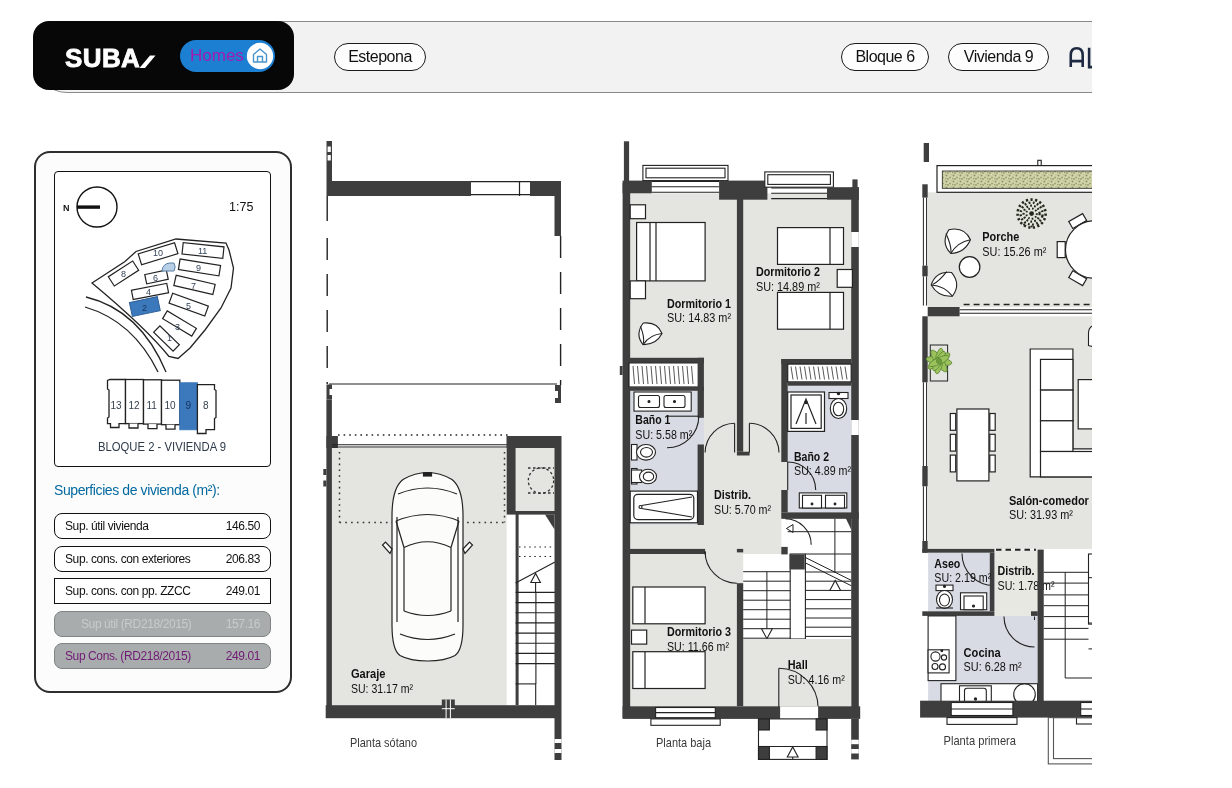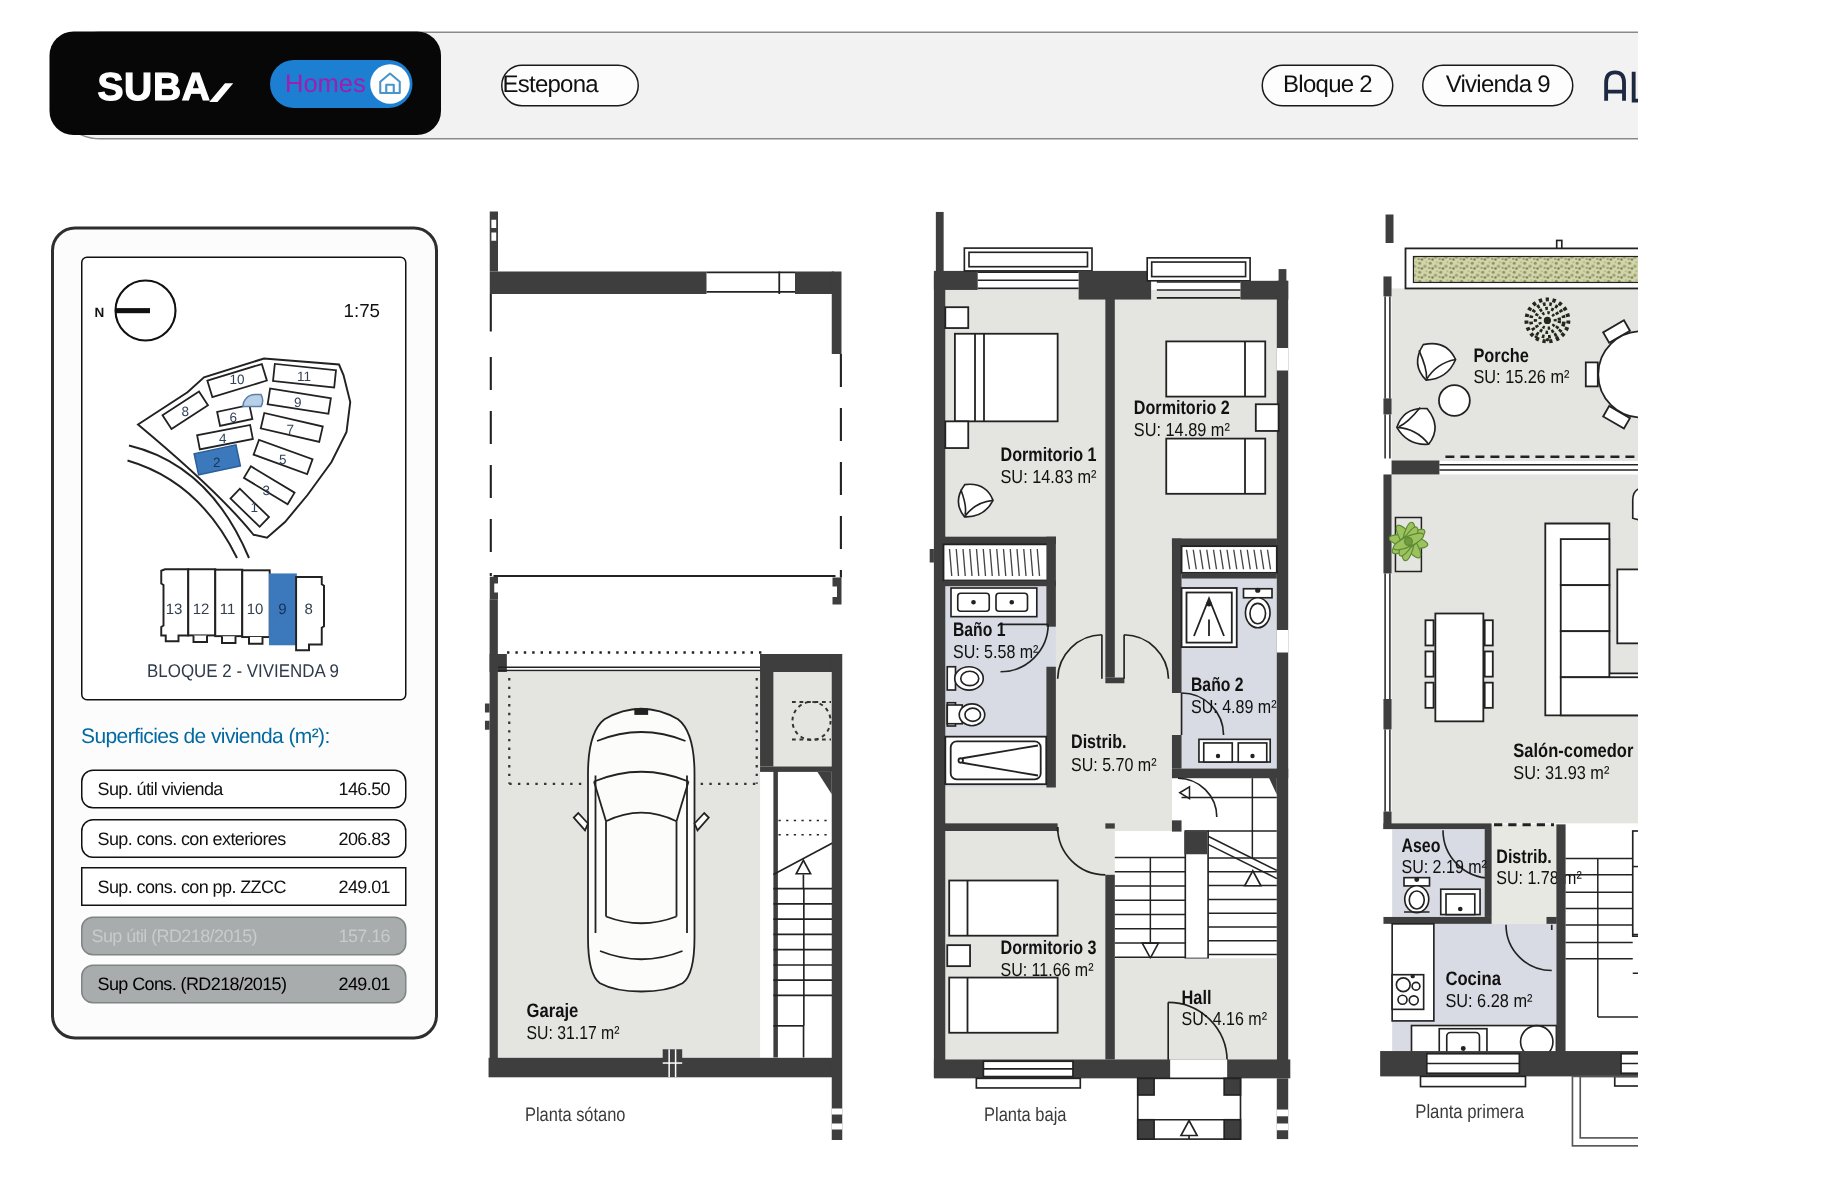--- a/index.html
+++ b/index.html
@@ -23,23 +23,23 @@
 
   <div class="abs" style="left:180px;top:40px;width:95px;height:32px;background:#1c7fd2;border-radius:17px;"></div>
 
   <div class="abs" style="left:190px;top:46px;width:60px;height:20px;color:#a21caf;font-size:17px;font-family:'Liberation Sans',sans-serif;">Homes</div>
 
   <svg class="abs" style="left:246px;top:42px;" width="28" height="28" viewBox="0 0 28 28">
     <circle cx="14" cy="14" r="13.2" fill="#ffffff"></circle>
     <path d="M 7.5 12.5 L 14 7 L 20.5 12.5 L 20.5 20 L 7.5 20 Z M 11.5 20 L 11.5 14.5 L 16.5 14.5 L 16.5 20" fill="none" stroke="#4795cc" stroke-width="1.4" stroke-linejoin="round"></path>
   </svg>
 
-  <div class="abs" style="left:334px;top:43px;width:90px;height:26px;background:#fdfdfd;border:1.5px solid #1a1a1a;border-radius:14px;line-height:26px;font-size:16px;letter-spacing:-0.5px;color:#111;">Estepona</div>
-
-  <div class="abs" style="left:841px;top:43px;width:86px;height:26px;background:#fdfdfd;border:1.5px solid #1a1a1a;border-radius:14px;text-align:center;line-height:26px;font-size:16px;letter-spacing:-0.5px;color:#111;">Bloque 2</div>
+  <div class="abs" style="left:334px;top:43px;width:90px;height:26px;background:#fdfdfd;border:1.5px solid #1a1a1a;border-radius:14px;text-align:center;line-height:26px;font-size:16px;letter-spacing:-0.5px;color:#111;">Estepona</div>
+
+  <div class="abs" style="left:841px;top:43px;width:86px;height:26px;background:#fdfdfd;border:1.5px solid #1a1a1a;border-radius:14px;text-align:center;line-height:26px;font-size:16px;letter-spacing:-0.5px;color:#111;">Bloque 6</div>
 
   <div class="abs" style="left:948px;top:43px;width:99px;height:26px;background:#fdfdfd;border:1.5px solid #1a1a1a;border-radius:14px;text-align:center;line-height:26px;font-size:16px;letter-spacing:-0.5px;color:#111;">Vivienda 9</div>
 
   <svg class="abs" style="left:1068px;top:44px;" width="112" height="26" viewBox="0 0 122 28">
     <g stroke="#1d2940" stroke-width="2.8" fill="none">
       <path d="M 3 25 L 3 12 Q 3 4.5 9.5 4.5 Q 16 4.5 16 12 L 16 25 M 3 18.5 L 16 18.5"></path>
       <path d="M 23 4 L 23 25 L 33.5 25"></path>
       <path d="M 36 5.5 L 51 5.5 M 43.5 5.5 L 43.5 25"></path>
       <circle cx="62.5" cy="15" r="10"></circle>
       <path d="M 73.5 25 L 73.5 16.5 Q 73.5 9.5 80.5 9.5 Q 87.5 9.5 87.5 16.5 L 87.5 25"></path>
@@ -167,25 +167,25 @@
       <span style="position:absolute;left:10px;">Sup. cons. con exteriores</span>
       <span style="position:absolute;right:10px;">206.83</span>
     </div>
 
   <div class="abs" style="left:54px;top:578px;width:215px;height:24px;background:#fff;border:1.5px solid #111;border-radius:0;font-size:12px;letter-spacing:-0.4px;color:#111;line-height:24px;text-align:center;">
       <span style="position:absolute;left:10px;">Sup. cons. con pp. ZZCC</span>
       <span style="position:absolute;right:10px;">249.01</span>
     </div>
 
   <div class="abs" style="left:54px;top:611px;width:215px;height:24px;background:#a9acac;border:1.5px solid #7f8484;border-radius:8px;font-size:12px;letter-spacing:-0.4px;color:#c7cbcb;line-height:24px;">
-      <span style="position:absolute;left:6px;">Sup útil (RD218/2015)</span>
+      <span style="position:absolute;left:26px;">Sup útil (RD218/2015)</span>
       <span style="position:absolute;right:10px;">157.16</span>
     </div>
 
-  <div class="abs" style="left:54px;top:643px;width:215px;height:24px;background:#a9acac;border:1.5px solid #7f8484;border-radius:8px;font-size:12px;letter-spacing:-0.4px;color:#000000;line-height:24px;">
+  <div class="abs" style="left:54px;top:643px;width:215px;height:24px;background:#a9acac;border:1.5px solid #7f8484;border-radius:8px;font-size:12px;letter-spacing:-0.4px;color:#701a75;line-height:24px;">
       <span style="position:absolute;left:10px;">Sup Cons. (RD218/2015)</span>
       <span style="position:absolute;right:10px;">249.01</span>
     </div>
 
   <svg class="abs" style="left:315px;top:135px;" width="255" height="645" viewBox="315 135 255 645">
 
     <rect x="331.9" y="448" width="174.8" height="257.2" fill="#e4e5e0"></rect>
 
     <rect x="515.6" y="448" width="39.4" height="63" fill="#e4e5e0"></rect>
 

